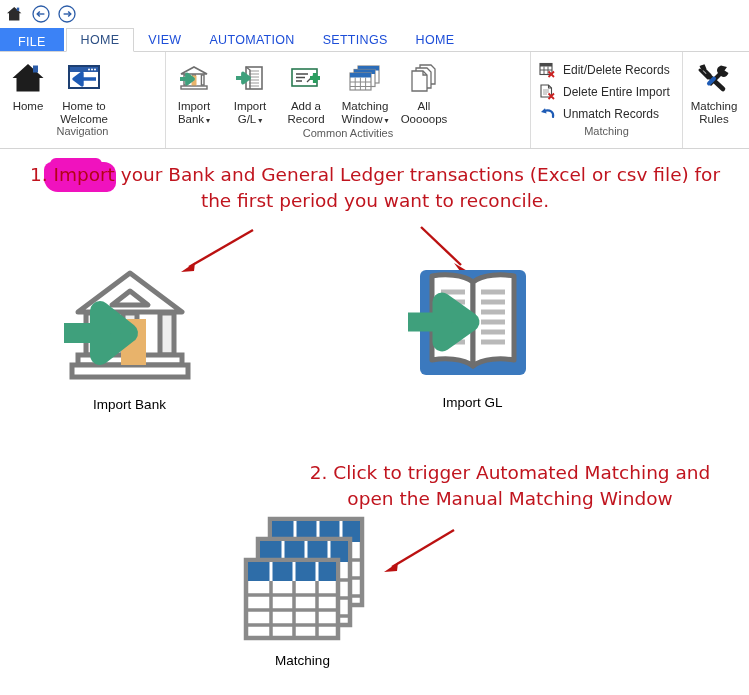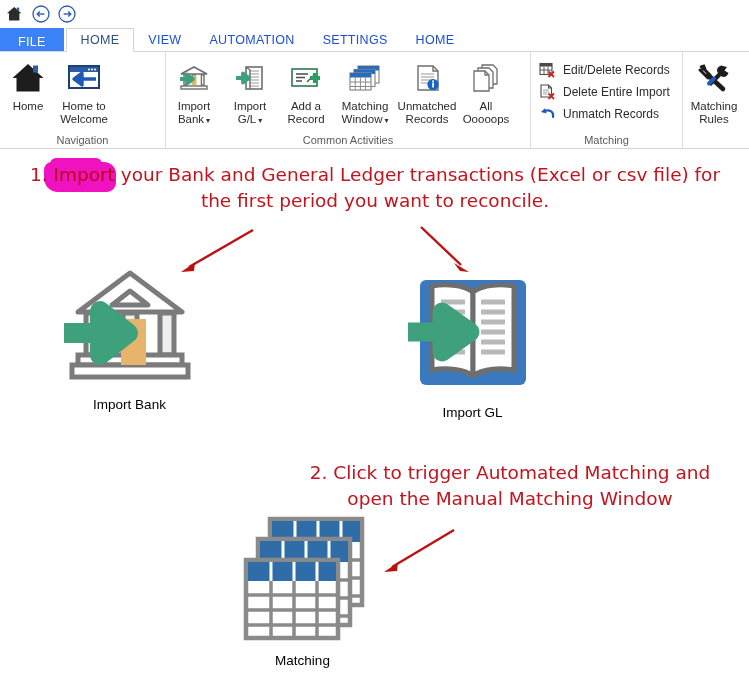--- a/index.html
+++ b/index.html
@@ -66,21 +66,21 @@
   .rgroup {
     position: relative;
     display: flex; flex-direction: column;
     justify-content: space-between;
     padding: 3px 0 1px 0;
   }
   .rgroup + .rgroup { border-left: 1px solid #dcdcdc; }
   .rgroup-items { display: flex; align-items: flex-start; }
   .rgroup-title {
     text-align: center; font-size: 11px; color: #5a5a5a;
-    padding-bottom: 1px;
+    padding-bottom: 10px;
   }
   .rbtn {
     width: 56px;
     display: flex; flex-direction: column; align-items: center;
     padding: 3px 2px 0 2px;
     cursor: default;
   }
   .rbtn.wide { width: 62px; }
   .rbtn .ico { height: 40px; display: flex; align-items: center; justify-content: center; }
   .rbtn .lbl {
@@ -274,36 +274,20 @@
               <rect x="6" y="6.5" width="21" height="17" fill="#ffffff" stroke="#8a8a8a" stroke-width="1.2"></rect>
               <rect x="6" y="6.5" width="21" height="4.5" fill="#2b6cb8"></rect>
               <rect x="2" y="10" width="21" height="17" fill="#ffffff" stroke="#8a8a8a" stroke-width="1.2"></rect>
               <rect x="2" y="10" width="21" height="4.5" fill="#2b6cb8"></rect>
               <path d="M2 19 H23 M2 23.5 H23 M7.2 14.5 V27 M12.4 14.5 V27 M17.6 14.5 V27" stroke="#8a8a8a" stroke-width="1"></path>
             </svg>
           </div>
           <div class="lbl">
             <span>Matching</span><br>
             <span>Window</span><span class="caret">▾</span>
-          </div>
-        </div>
-        <div class="rbtn wide">
-          <div class="ico">
-            <svg width="32" height="30" viewBox="0 0 32 30">
-              <path d="M7 3 H22 L27 8 V27 H7 Z" fill="#ffffff" stroke="#6e6e6e" stroke-width="1.4"></path>
-              <path d="M22 3 V8 H27" fill="none" stroke="#6e6e6e" stroke-width="1.4"></path>
-              <path d="M10 11 H23 M10 14 H23 M10 17 H23 M10 20 H19" stroke="#9a9a9a" stroke-width="1.2"></path>
-              <circle cx="22" cy="21.5" r="5.6" fill="#1565C0"></circle>
-              <rect x="21.2" y="19.5" width="1.7" height="5" fill="#ffffff"></rect>
-              <rect x="21.2" y="17.4" width="1.7" height="1.6" fill="#ffffff"></rect>
-            </svg>
-          </div>
-          <div class="lbl">
-            <span>Unmatched</span><br>
-            <span>Records</span>
           </div>
         </div>
         <div class="rbtn">
           <div class="ico">
             <svg width="32" height="30" viewBox="0 0 32 30">
               <path d="M12 2 H23 L27 6 V21 H12 Z" fill="#ffffff" stroke="#6e6e6e" stroke-width="1.3"></path>
               <path d="M8 5 H19 L23 9 V25 H8 Z" fill="#ffffff" stroke="#6e6e6e" stroke-width="1.3"></path>
               <path d="M4 8 H15 L19 12 V28 H4 Z" fill="#ffffff" stroke="#6e6e6e" stroke-width="1.3"></path>
               <path d="M15 8 V12 H19" fill="none" stroke="#6e6e6e" stroke-width="1.3"></path>
             </svg>
@@ -409,21 +393,21 @@
           <rect x="96" y="58" width="14" height="42" fill="#eeeeee" stroke="#7b7b7b" stroke-width="5"></rect>
           <rect x="14" y="100" width="104" height="10" fill="#ffffff" stroke="#7b7b7b" stroke-width="5"></rect>
           <rect x="8" y="110" width="116" height="12" fill="#ffffff" stroke="#7b7b7b" stroke-width="5"></rect>
           <rect x="57" y="64" width="25" height="46" fill="#E8B36B"></rect>
           <path d="M0 78 H44 M36 56 L64 78 L36 100 Z" stroke="#3FA07C" stroke-width="20" fill="#3FA07C" stroke-linejoin="round"></path>
         </svg>
       </div>
       <div class="tile-label">Import Bank</div>
     </div>
 
-    <div class="tile" style="left:405px; top:120px; width:135px;align-items:center;">
+    <div class="tile" style="left:405px; top:110px; width:135px;align-items:center;">
       <div>
         <svg width="130" height="125" viewBox="0 0 130 125">
           <rect x="12" y="10" width="106" height="105" rx="6" fill="#3B79BE"></rect>
           <path d="M65 22 C55 14 36 14 24 16 V100 C36 98 55 98 65 106 Z" fill="#ffffff" stroke="#6e6e6e" stroke-width="5" stroke-linejoin="round"></path>
           <path d="M65 22 C75 14 94 14 106 16 V100 C94 98 75 98 65 106 Z" fill="#ffffff" stroke="#6e6e6e" stroke-width="5" stroke-linejoin="round"></path>
           <path d="M33 32 H57 M33 42 H57 M33 52 H57 M33 62 H57 M33 72 H57 M33 82 H57" stroke="#b9b9b9" stroke-width="5"></path>
           <path d="M73 32 H97 M73 42 H97 M73 52 H97 M73 62 H97 M73 72 H97 M73 82 H97" stroke="#b9b9b9" stroke-width="5"></path>
           <path d="M0 62 H42 M34 42 L62 62 L34 82 Z" stroke="#3FA07C" stroke-width="19" fill="#3FA07C" stroke-linejoin="round"></path>
         </svg>
       </div>

